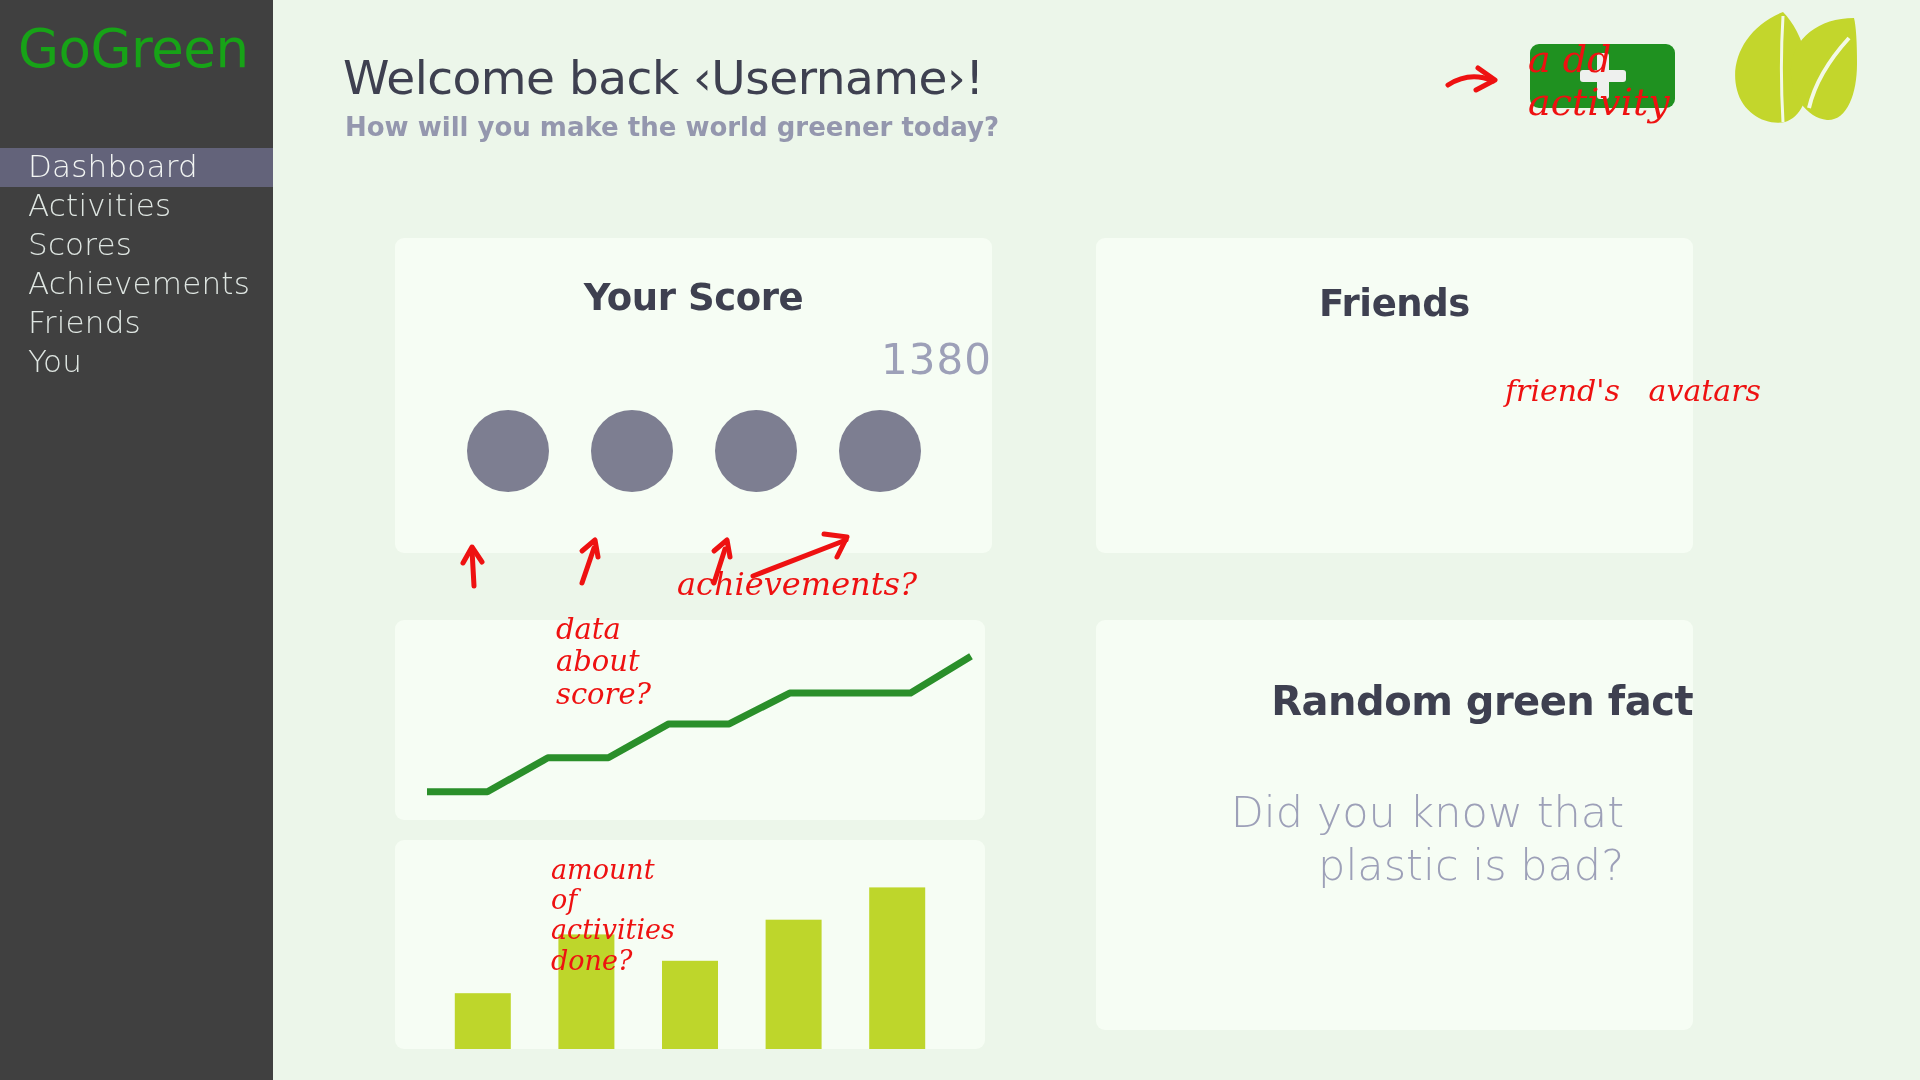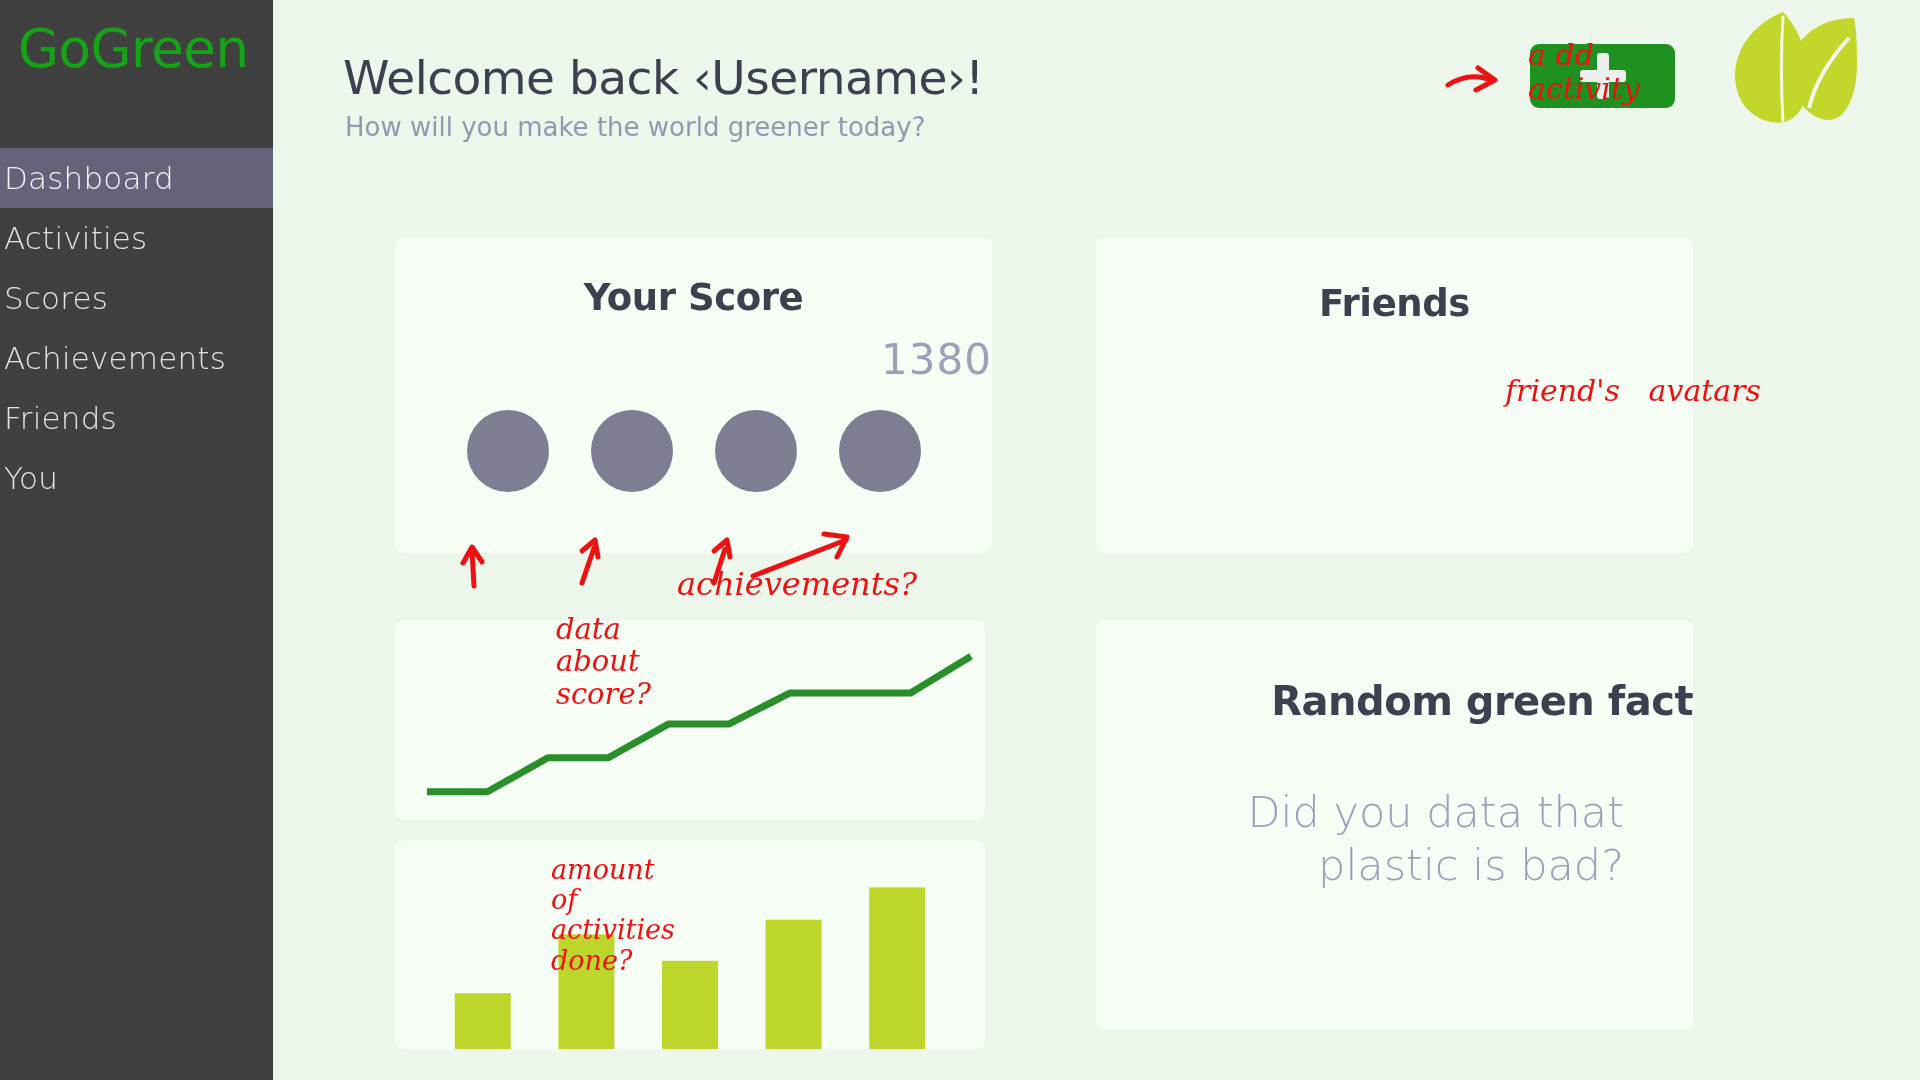--- a/index.html
+++ b/index.html
@@ -16,36 +16,36 @@
     background:#404040;
   }
   .brand {
     position:absolute; left:18px; top:22px;
     font-size:53px; font-weight:400; color:#17a317;
     letter-spacing:-0.5px; line-height:1;
     font-family:"DejaVu Sans", sans-serif;
   }
   .nav { position:absolute; left:0; top:148px; width:273px; }
   .nav-item {
-    height:60px; display:flex; align-items:center;
-    padding-left:4px; color:#dfe6e2; font-size:31px;
+    height:39px; display:flex; 
+    padding-left:28px; color:#dfe6e2; font-size:31px;
     font-weight:300; letter-spacing:0.2px;
   }
   .nav-item.active { background:#63637a; color:#f2f5f3; }
 
   
   .main { position:absolute; left:273px; top:0; width:1647px; height:1080px;padding-left:36px; }
 
   .page-title {
     position:absolute; left:70px; top:50px;
     font-size:47px; color:#3e4050; font-weight:400; letter-spacing:-0.5px;
   }
   .page-subtitle {
     position:absolute; left:72px; top:112px;
-    font-size:26px; color:#9497ae; font-weight:400;
+    font-size:26px; color:#9497ae; font-weight:700;
   }
 
   
   .add-btn {
     position:absolute; left:1257px; top:44px; width:145px; height:64px;
     background:#1f9120; border-radius:9px; border:none;
     display:flex; align-items:center; justify-content:center; cursor:pointer;
   }
   .plus-h { position:absolute; width:46px; height:12px; background:#eef0ee; border-radius:3px; }
   .plus-v { position:absolute; width:12px; height:46px; background:#eef0ee; border-radius:3px; }
@@ -92,21 +92,21 @@
     color:#9da0b8; font-weight:300; max-width:470px;
   }
 
   
   .hand {
     position:absolute; color:#ee1111;
     font-family:"DejaVu Serif", serif;
     font-style:italic; font-weight:400;
     line-height:1.12; white-space:pre;
   }
-  .ann-add   { left:1255px; top:38px;  font-size:30px; }
+  .ann-add   { left:1255px; top:38px;  font-size:38px; }
   .ann-ach   { left:404px;  top:567px; font-size:32px; }
   .ann-data  { left:283px;  top:613px; font-size:29px; }
   .ann-amt   { left:278px;  top:855px; font-size:27px; }
   .ann-fav   { left:1232px; top:330px; font-size:30px;margin-top:44px; }
 
   svg.overlay { position:absolute; left:0; top:0; width:1920px; height:1080px; pointer-events:none; }
 </style>
 </head>
 <body>
 
@@ -181,21 +181,21 @@
           <rect x="59.8" y="153.2" width="56" height="55.8" fill="#bed62b"></rect>
           <rect x="163.4" y="94.4" width="56" height="114.6" fill="#bed62b"></rect>
           <rect x="267.0" y="120.8" width="56" height="88.2" fill="#bed62b"></rect>
           <rect x="370.6" y="79.7" width="56" height="129.3" fill="#bed62b"></rect>
           <rect x="474.2" y="47.4" width="56" height="161.6" fill="#bed62b"></rect>
         </svg>
     </div>
 
     <div class="card" id="card-fact">
       <div class="fact-title">Random green fact</div>
-      <div class="fact-body">Did you data that plastic is bad?</div>
+      <div class="fact-body">Did you know that plastic is bad?</div>
     </div>
 
     <div class="hand ann-add">a dd
 activity</div>
     <div class="hand ann-data">data
 about
 score?</div>
     <div class="hand ann-ach">achievements?</div>
     <div class="hand ann-amt">amount
 of

